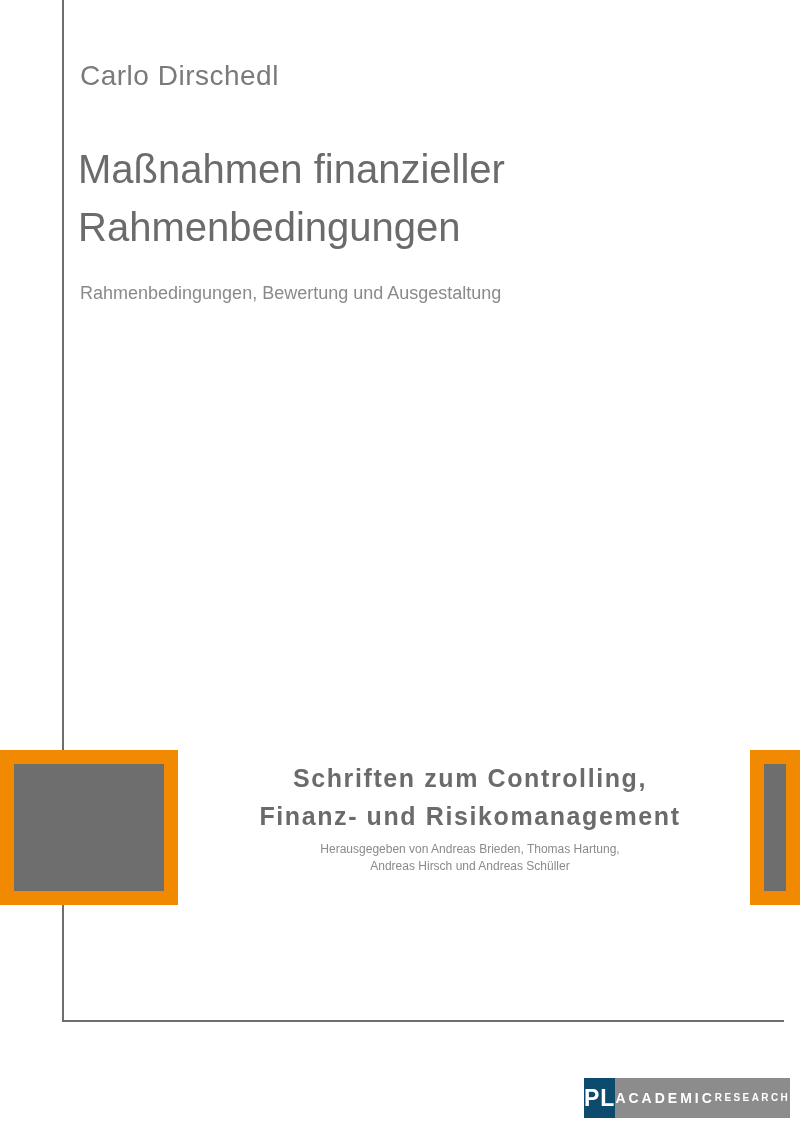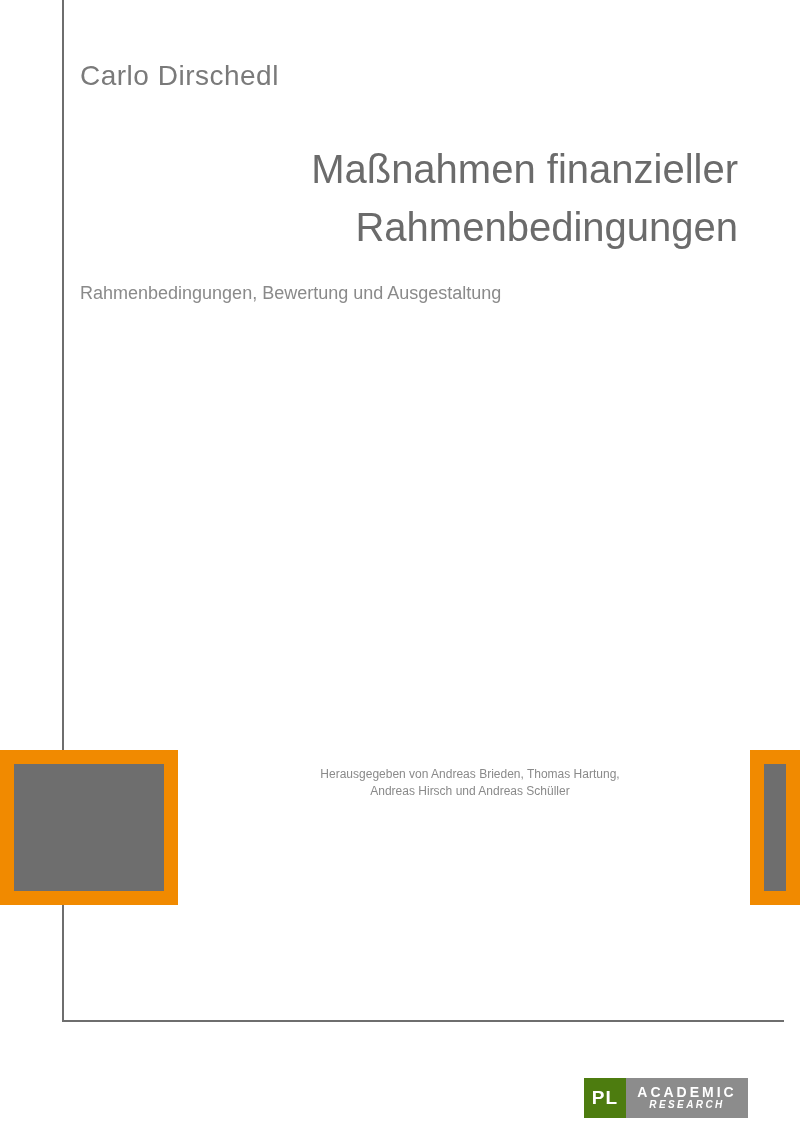--- a/index.html
+++ b/index.html
@@ -41,21 +41,20 @@
   
   .title {
     position: absolute;
     left: 78px;
     top: 140px;
     width: 660px;
     font-size: 40px;
     line-height: 1.45;
     color: #6b6b6b;
     font-weight: 400;
-    text-align: right;
   }
   .title .line {
     display: block;
   }
   
   .subtitle {
     position: absolute;
     left: 80px;
     top: 280px;
     width: 640px;
@@ -136,49 +135,48 @@
     position: absolute;
     left: 584px;
     top: 1078px;
     width: 164px;
     height: 40px;
     display: flex;
     align-items: stretch;
   }
   .logo-pl {
     width: 42px;
-    background: #4d7c0f;
+    background: #0c4a6e;
     color: #ffffff;
-    font-size: 19px;
+    font-size: 23px;
     font-weight: bold;
     display: flex;
     align-items: center;
     justify-content: center;
     letter-spacing: 1px;
   }
   .logo-words {
     flex: 1;
     background: #8c8c8c;
     color: #ffffff;
     display: flex;
-    flex-direction: column;
+    flex-direction: row;
     align-items: center;
     justify-content: center;
     line-height: 1.05;
   }
   .logo-academic {
     font-size: 14px;
     font-weight: bold;
     letter-spacing: 3px;
   }
   .logo-research {
     font-size: 10px;
     font-weight: bold;
     letter-spacing: 2.4px;
-    font-style: italic;
   }
 </style>
 </head>
 <body>
 
 <div class="cover">
 
   <div class="left-rule"></div>
 
   <div class="author">Carlo Dirschedl</div>
@@ -194,20 +192,24 @@
 
   <div class="series-band">
     <div class="orange-block left">
       <div class="orange-inner"></div>
     </div>
     <div class="orange-block right">
       <div class="orange-inner"></div>
     </div>
 
     <div class="series-text">
+      <div class="series-title">
+        <span class="line">Schriften zum Controlling,</span>
+        <span class="line">Finanz- und Risikomanagement</span>
+      </div>
       <div class="series-editors">
         <span class="line">Herausgegeben von Andreas Brieden, Thomas Hartung,</span>
         <span class="line">Andreas Hirsch und Andreas Schüller</span>
       </div>
     </div>
   </div>
 
   <div class="bottom-rule"></div>
 
   <div class="logo">

